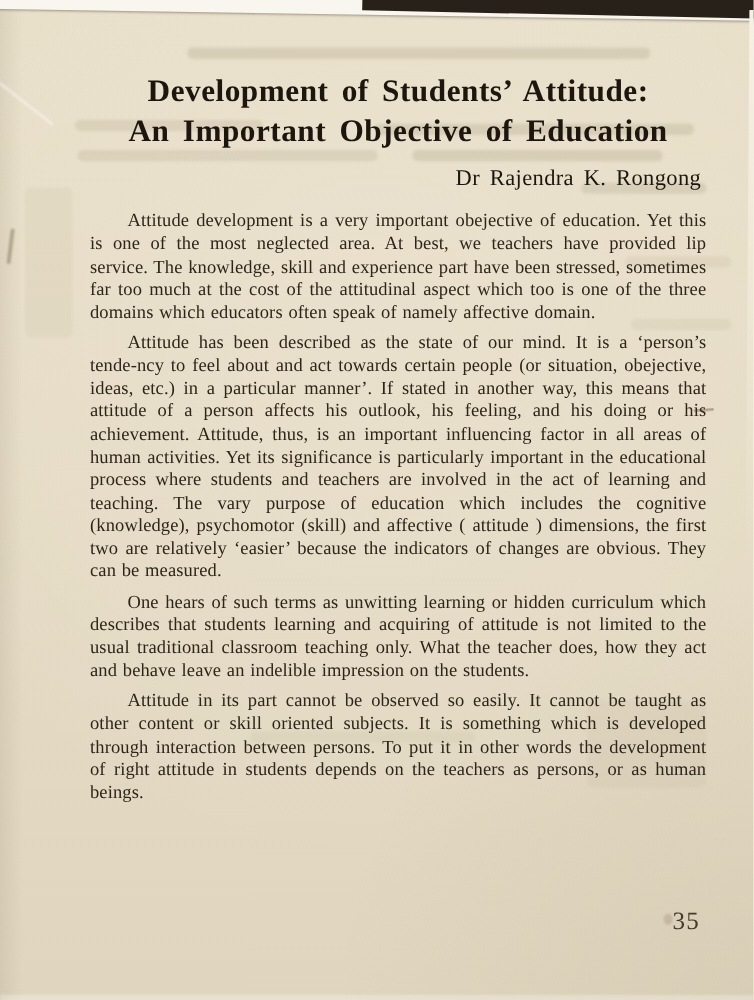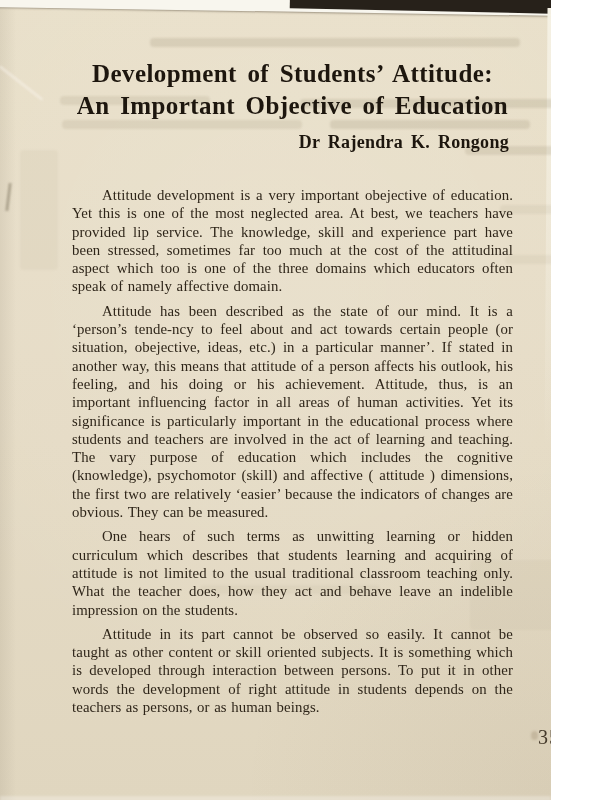--- a/index.html
+++ b/index.html
@@ -5,21 +5,21 @@
   :root{
     --paper:#e5dbc5;
     --ink:#2e2519;
     --title-ink:#1d160e;
   }
   *{margin:0;padding:0;box-sizing:border-box;}
   html,body{background:#ffffff;}
   body{font-family:"Liberation Serif", serif;}
   .scan{
     position:relative;
-    width:551px;height:800px;
+    width:603px;height:800px;
     overflow:hidden;
     background:
       radial-gradient(120% 90% at 50% 35%, rgba(255,255,255,0.10), rgba(0,0,0,0) 60%),
       radial-gradient(80% 60% at 100% 100%, rgba(120,100,70,0.08), rgba(0,0,0,0) 70%),
       linear-gradient(90deg, rgba(100,90,70,0.10), rgba(0,0,0,0) 3%),
       linear-gradient(180deg, #e9e0ca 0%, var(--paper) 55%, #e0d6bf 100%);
   }
   
   .edge-top-white{
     position:absolute;top:-14px;left:-20px;width:660px;height:26px;
@@ -74,24 +74,24 @@
     padding:58px 38px 0 72px;
     color:var(--ink);
   }
   .title{
     font-size:25px;line-height:32px;font-weight:bold;
     text-align:center;color:var(--title-ink);
     letter-spacing:0.4px;word-spacing:4px;
   }
   .byline{
     margin-top:10px;padding-right:4px;
-    text-align:right;font-weight:bold;font-size:18px;
+    text-align:right;font-weight:normal;font-size:18px;
     color:var(--title-ink);word-spacing:3px;letter-spacing:0.3px;
   }
-  .article{margin-top:33px;}
+  .article{margin-top:15px;}
   .article p{
     font-size:14.8px;line-height:18.3px;
     text-align:justify;text-justify:inter-word;
     text-indent:30px;
     word-spacing:0.05em;letter-spacing:0.1px;
     margin-bottom:6px;
     color:var(--ink);
   }
   .page-number{
     position:absolute;left:538px;top:726px;

